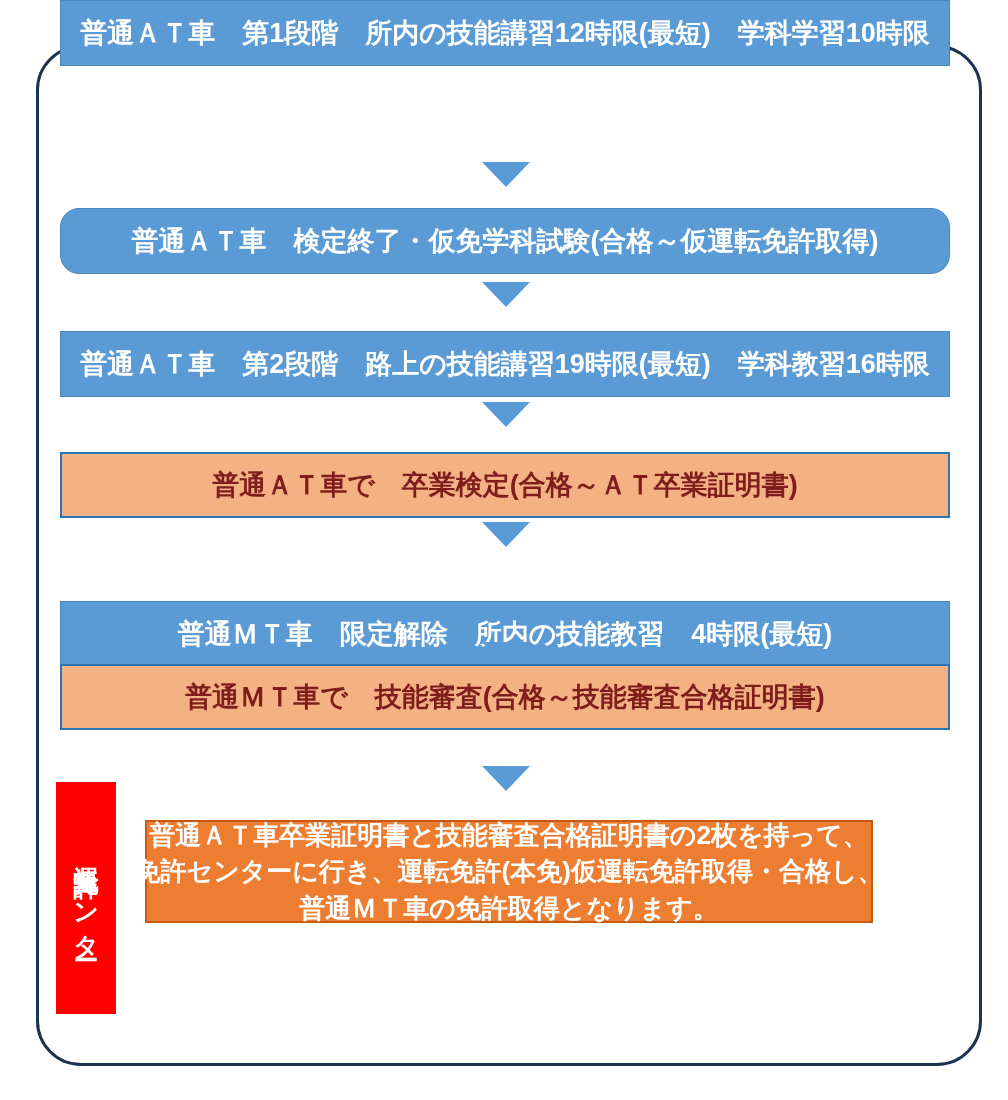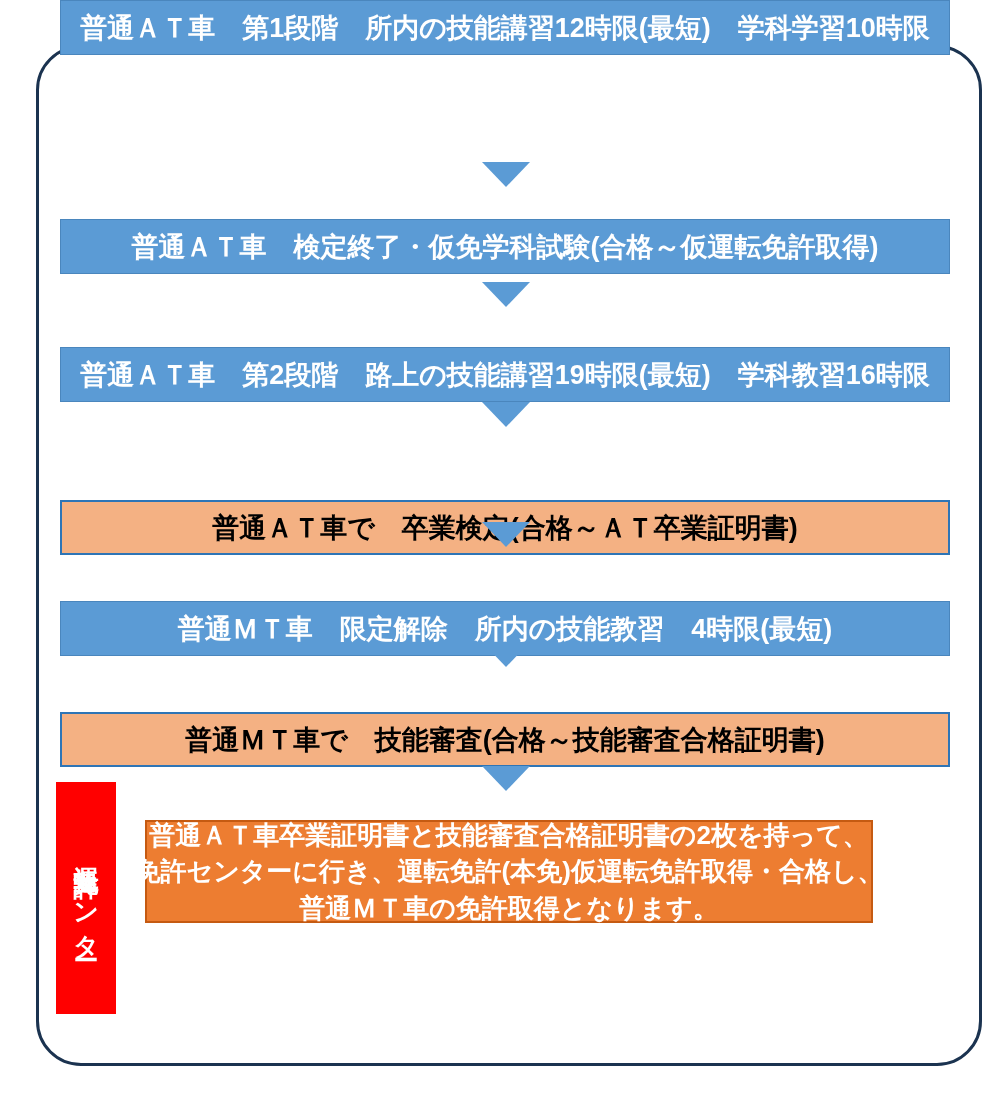--- a/index.html
+++ b/index.html
@@ -24,39 +24,38 @@
   .frame{
     position:absolute;
     left:36px;top:45px;
     width:940px;height:1015px;
     border:3px solid var(--navy);
     border-radius:45px;
     background:transparent;
   }
   .bar{
     position:absolute;
-    left:60px;width:890px;height:55px;
+    left:60px;width:890px;height:66px;
     box-sizing:border-box;
     display:flex;align-items:center;justify-content:center;
     font-weight:bold;
     font-size:27px;
     letter-spacing:0px;
     white-space:nowrap;
     text-align:right;
   }
   .bar.blue{
     background:var(--blue);
     border:1px solid var(--blue_border);
     color:#ffffff;
   }
   .bar.peach{
     background:var(--peach);
     border:2px solid var(--peach_border);
-    color:#000000;
-    margin-top:48px;
+    color:#7f1d1d;
   }
   .arrow{
     position:absolute;
     left:482px;
     width:0;height:0;
     border-left:24px solid transparent;
     border-right:24px solid transparent;
     border-top:25px solid var(--arrow);
   }
   .side-label{
@@ -84,23 +83,23 @@
     font-size:26px;
     display:flex;flex-direction:column;
     align-items:center;justify-content:center;
     text-align:center;
     line-height:1.4;
     white-space:nowrap;
   }
   
   .bar:nth-of-type(1){top:92px;}
   .a1{top:162px;}
-  .b2{top:219px;}
+  .b2{top:208px;border-radius:19px;}
   .a2{top:282px;}
-  .b3{top:347px;}
+  .b3{top:331px;}
   .a3{top:402px;}
   .b4{top:452px;}
   .a4{top:522px;}
   .b5{top:601px;}
   .a5{top:642px;}
   .b6{top:664px;}
   .a6{top:766px;}
 </style>
 </head>
 <body>

